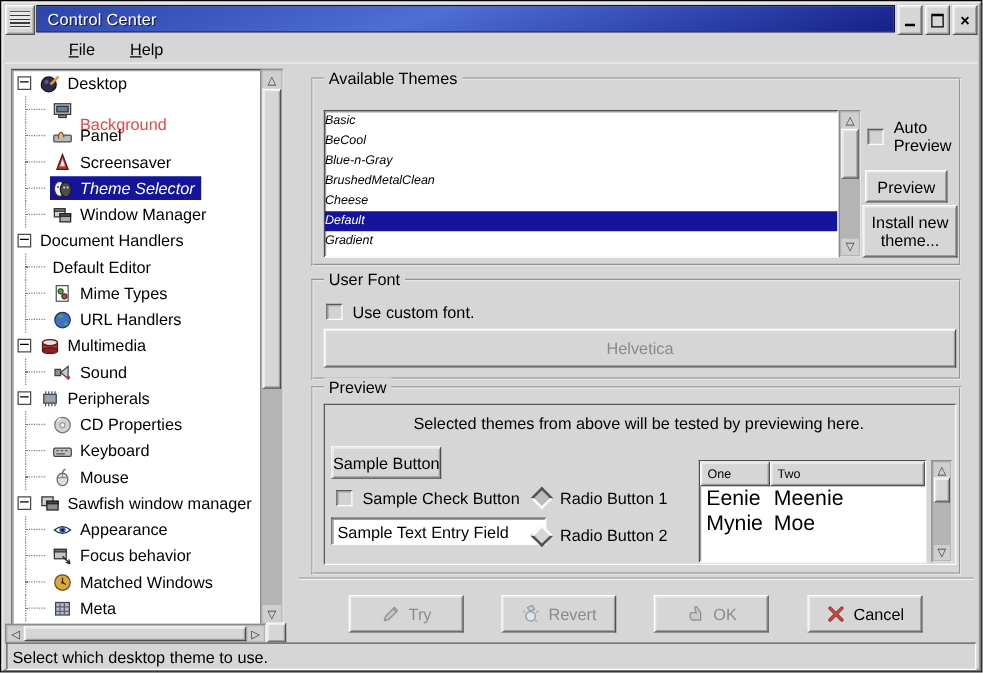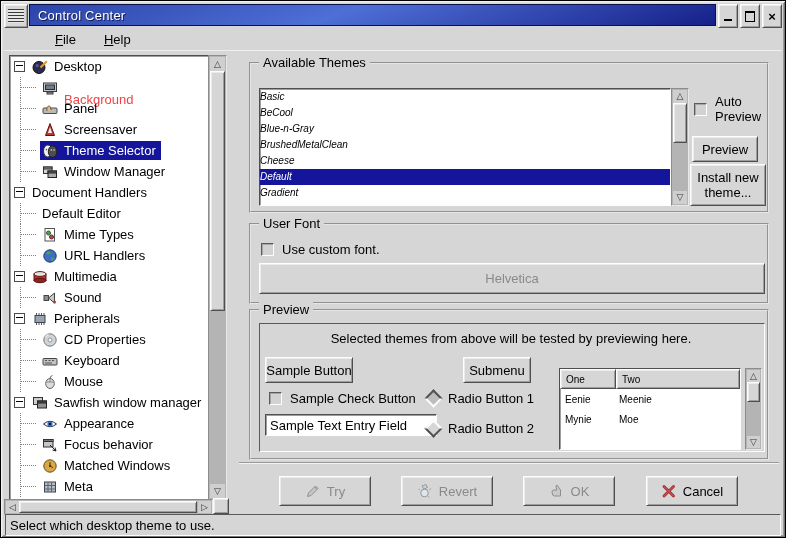--- a/index.html
+++ b/index.html
@@ -27,21 +27,21 @@
   .menu-item::first-letter{text-decoration:underline;}
   
   .treebox{position:absolute;left:8px;top:54px;width:198px;height:443px;overflow:hidden;}
   .trow{height:21px;display:flex;align-items:center;padding-left:4px;white-space:nowrap;}
   .expander{width:9px;height:9px;background:#fff;border:1px solid #4a4a4a;position:relative;flex:none;margin-right:5px;}
   .expander::after{content:"";position:absolute;left:1px;right:1px;top:3px;height:1px;background:#000;}
   .connector{width:26px;height:21px;position:relative;flex:none;}
   .connector::before{content:"";position:absolute;left:6px;top:0;bottom:0;width:0;border-left:1px dotted #808080;}
   .connector::after{content:"";position:absolute;left:6px;width:16px;top:10px;height:0;border-top:1px dotted #808080;}
   .hl{display:flex;align-items:center;height:19px;padding:0 5px 0 2px;}
-  .hl.sel{background:#15159b;}
+  .hl.sel{background:#15159b;font-style:italic;}
   .hl.sel .tlabel{color:#fff !important;}
   .ticon{width:17px;height:16px;flex:none;margin-right:5px;}
   .ticon svg{width:16px;height:16px;display:block;}
   .tlabel{font-size:13px;}
   
   .sb-trough{background:#b4b4b4;border:1px solid;border-color:#8c8c8c #e8e8e8 #e8e8e8 #8c8c8c;}
   .sb-thumb{position:absolute;background:#d6d6d6;border:1px solid;border-color:#fdfdfd #4f4f4f #4f4f4f #fdfdfd;box-shadow:inset 1px 1px 0 #ebebeb,inset -1px -1px 0 #9e9e9e;}
   .sb-arrow{position:absolute;background:#cfcfcf;display:flex;align-items:center;justify-content:center;font-size:9px;color:#333;line-height:1;}
   
   .group{position:absolute;border:2px groove #e6e6e6;}
@@ -55,21 +55,21 @@
   .radio.on{border:2px solid;border-color:#525252 #fdfdfd #fdfdfd #525252;background:#bdbdbd;}
   .radio.off{border:2px solid;border-color:#fdfdfd #525252 #525252 #fdfdfd;}
   .ctl-row{display:flex;align-items:center;gap:8px;}
   .btn{display:flex;align-items:center;justify-content:center;font-size:13px;cursor:default;}
   .btn.disabled{color:#8a8a8a;}
   .btn .bicon{width:16px;height:16px;margin-right:6px;flex:none;}
   .btn .bicon svg{width:16px;height:16px;display:block;}
   .entry{font-family:"Liberation Sans","DejaVu Sans",sans-serif;font-size:13px;padding:0 4px;outline:none;}
   
   .thcell{display:flex;align-items:center;padding-left:5px;font-size:10px;}
-  .tcell{font-size:10px;padding-left:5px;}
+  .tcell{font-size:17px;padding-left:5px;}
   
   .statusbar{position:absolute;left:4px;right:4px;top:513px;height:20px;display:flex;align-items:center;padding-left:4px;font-size:13px;background:#d6d6d6;border:1px solid;border-color:#5a5a5a #fdfdfd #fdfdfd #5a5a5a;}
   .sep{position:absolute;left:238px;top:461px;width:540px;height:0;border-top:1px solid #9a9a9a;border-bottom:1px solid #f2f2f2;}
 </style>
 </head>
 <body>
 
 <div class="window">
 
   <div class="titlebar">
@@ -413,23 +413,20 @@
     </div>
   </div>
 
   <div class="group" style="left:248px;top:308px;width:516px;height:147px;">
     <span class="group-label">Preview</span>
     <div class="abs" style="left:8px;top:12px;width:504px;height:127px;border:1px solid;border-color:#5a5a5a #fdfdfd #fdfdfd #5a5a5a;"></div>
     <div class="abs" style="left:10px;top:20px;width:500px;text-align:center;">Selected themes from above will be tested by previewing here.</div>
     <div class="abs btn raised" style="left:14px;top:46px;width:86px;height:24px;">
         <span>Sample Button</span>
       </div>
-    <div class="abs btn raised" style="left:212px;top:46px;width:66px;height:24px;">
-        <span>Submenu</span>
-      </div>
     <div class="abs ctl-row" style="left:18px;top:80px;">
       <span class="cb"></span>
       <span>Sample Check Button</span>
     </div>
     <div class="abs ctl-row" style="left:176px;top:80px;">
       <span class="radio on"></span>
       <span>Radio Button 1</span>
     </div>
     <input class="abs entry sunkenf" style="left: 14px; top: 103px; width: 162px; height: 20px;" value="Sample Text Entry Field">
     <div class="abs ctl-row" style="left:176px;top:110px;">

